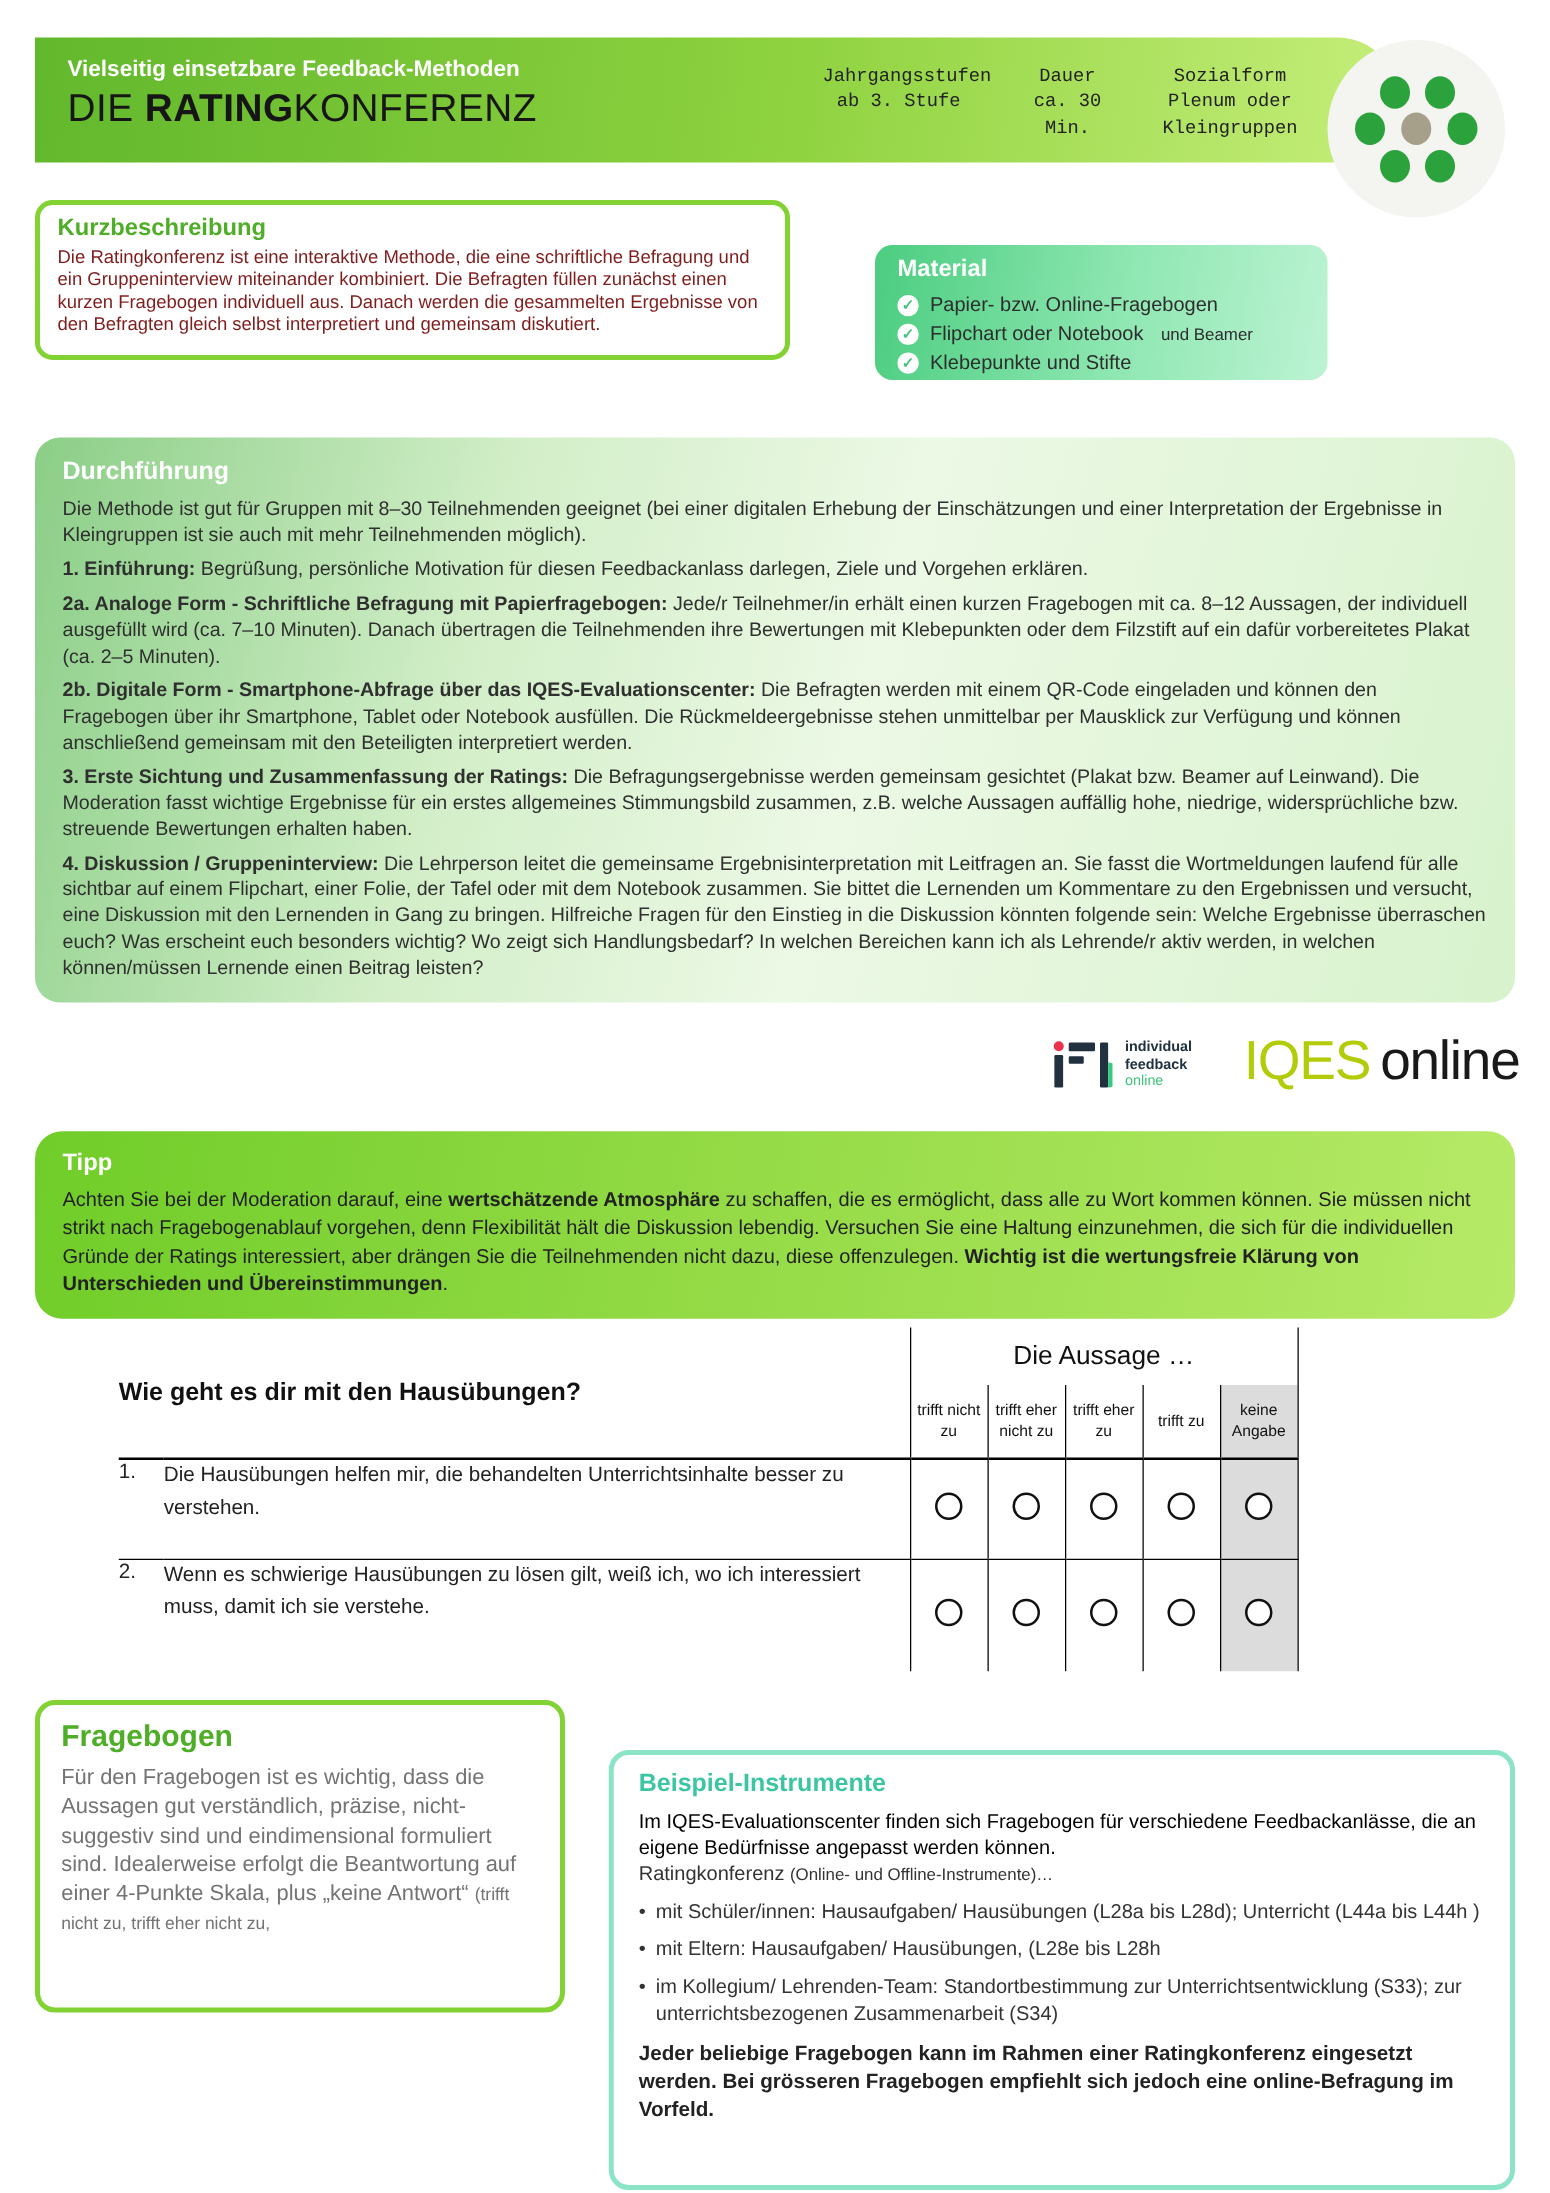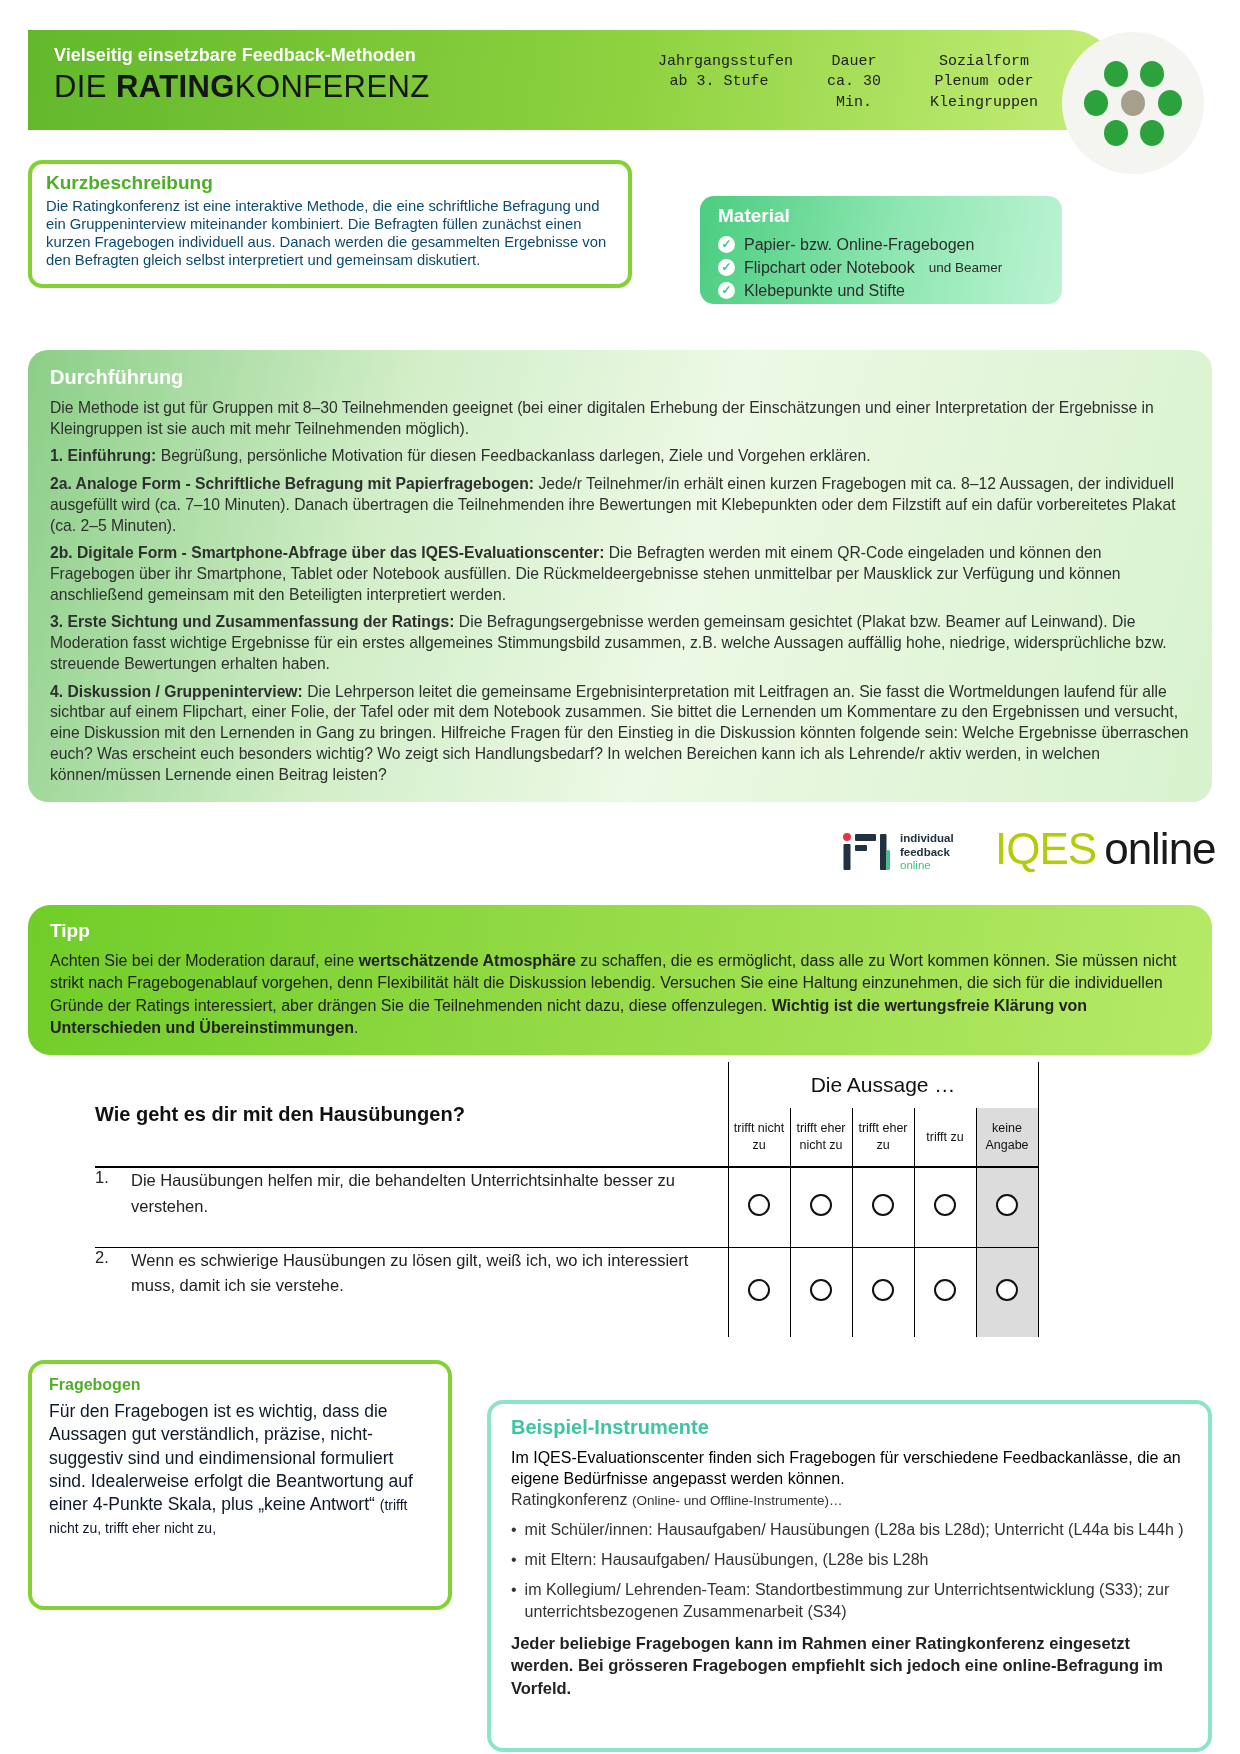--- a/index.html
+++ b/index.html
@@ -22,21 +22,21 @@
   .dot{position:absolute;width:24px;height:26px;border-radius:50%;background:#2ba23c;}
   .dot.center{background:#a69f8a;}
   .d1{left:42px;top:29px}.d2{left:78px;top:29px}
   .d3{left:22px;top:58px}.d4{left:59px;top:58px}.d5{left:96px;top:58px}
   .d6{left:42px;top:88px}.d7{left:78px;top:88px}
 
   
   .kurz-box{position:absolute;left:28px;top:160px;width:604px;height:128px;box-sizing:border-box;
             border:4px solid #82d234;border-radius:14px;padding:6px 14px;background:#fff;}
   .kurz-box h2{color:#4fae27;font-size:19px;margin:2px 0 3px;}
-  .kurz-box p{font-size:14.8px;line-height:1.22;color:#0c4a6e;margin:0;}
+  .kurz-box p{font-size:14.8px;line-height:1.22;color:#7f1d1d;margin:0;}
 
   
   .material-box{position:absolute;left:700px;top:196px;width:362px;height:108px;box-sizing:border-box;
                 border-radius:14px;padding:7px 18px;
                 background:linear-gradient(100deg,#4bcd80 0%,#8fe7b2 55%,#bcf3d3 100%);}
   .material-box h2{color:#fff;font-size:19px;margin:2px 0 6px;}
   .material-box ul{list-style:none;margin:0;padding:0;}
   .material-box li{display:flex;align-items:center;gap:9px;font-size:16px;color:#2d2d2d;line-height:23px;}
   .check{width:17px;height:17px;border-radius:50%;background:#fff;color:#3fc47c;font-size:12px;
          line-height:17px;text-align:center;font-weight:bold;flex:none;}
@@ -83,22 +83,22 @@
   .acell{border-left:1px solid #000;text-align:center;vertical-align:middle;}
   .acell.last{border-right:1px solid #000;}
   tr.data1{height:80px;} tr.data1 td{border-bottom:1px solid #000;}
   tr.data2{height:90px;}
   .radio{display:inline-block;width:22px;height:22px;border:2.5px solid #111;border-radius:50%;
          background:#fff;box-sizing:border-box;}
 
   
   .frage-box{position:absolute;left:28px;top:1360px;width:424px;height:250px;box-sizing:border-box;
              border:4px solid #82d234;border-radius:16px;padding:9px 17px;background:#fff;}
-  .frage-box h2{color:#4fae27;font-size:16px;margin:3px 0 6px;}
-  .frage-box p{font-size:17.5px;line-height:1.33;color:#0f172a;margin:0;}
+  .frage-box h2{color:#4fae27;font-size:24px;margin:3px 0 6px;}
+  .frage-box p{font-size:17.5px;line-height:1.33;color:#737373;margin:0;}
   .frage-box .small{font-size:14px;}
 
   
   .beispiel-box{position:absolute;left:487px;top:1400px;width:725px;height:352px;box-sizing:border-box;
                 border:4px solid #8ce4c7;border-radius:16px;padding:9px 20px;background:#fff;}
   .beispiel-box h2{color:#3cc5a2;font-size:20px;margin:3px 0 8px;}
   .beispiel-box .intro{font-size:16px;line-height:1.32;color:#000000;margin:0 0 2px;}
   .beispiel-box .sub{font-size:16px;color:#333;margin:0 0 10px;}
   .beispiel-box .sub .small{font-size:13.5px;}
   .bullet{display:flex;gap:8px;font-size:16px;line-height:1.32;color:#333;margin:0 0 9px;}

